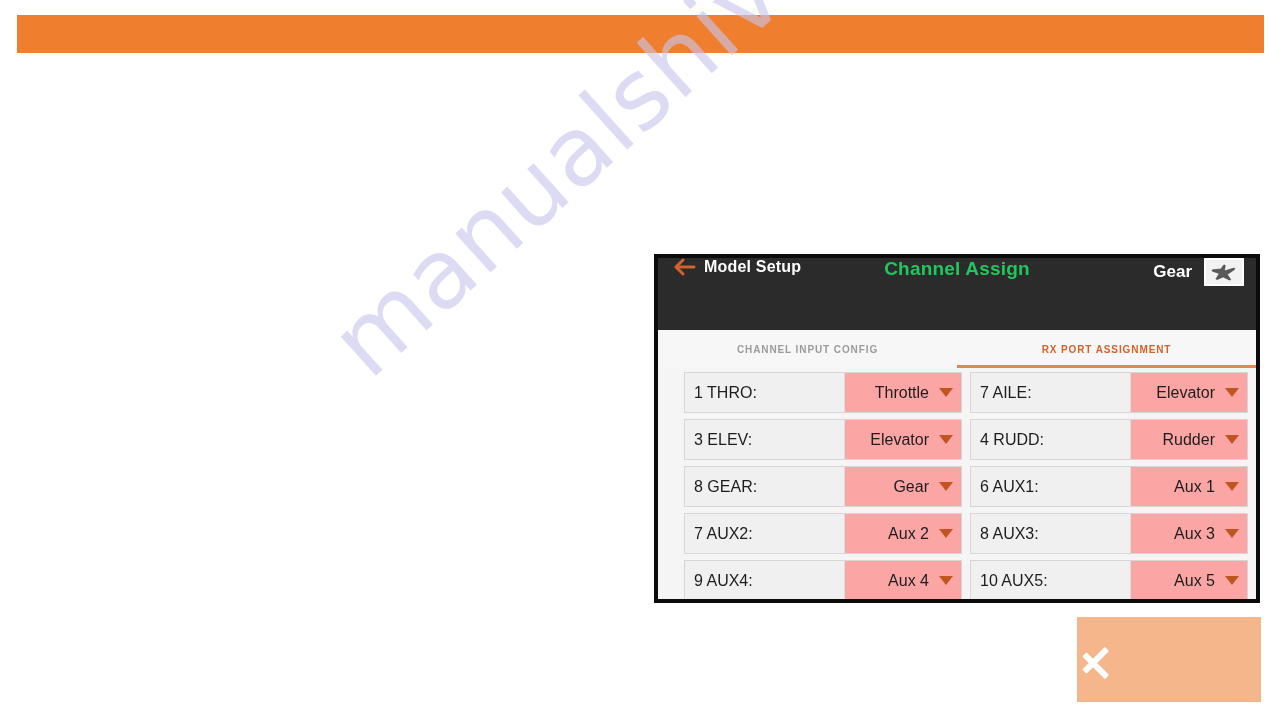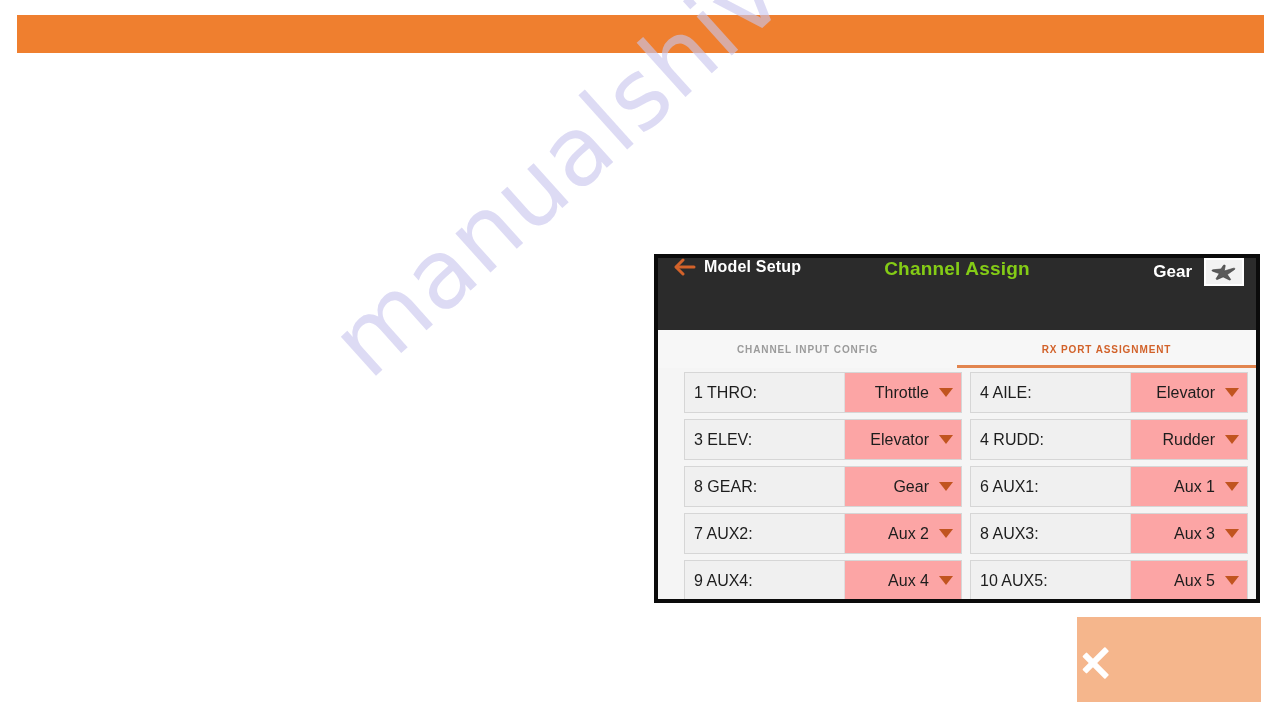--- a/index.html
+++ b/index.html
@@ -87,21 +87,21 @@
     color: #ffffff;
     font-size: 16px;
     font-weight: bold;
     letter-spacing: 0.2px;
     white-space: nowrap;
   }
   .dev-title {
     position: absolute;
     left: 0; right: 0;
     text-align: center;
-    color: #84cc16;
+    color: #22c55e;
     font-size: 19px;
     font-weight: bold;
     letter-spacing: 0.2px;
     pointer-events: none;
   }
   .header-right {
     margin-left: auto;
     display: flex;
     align-items: center;
     gap: 12px;
@@ -292,21 +292,21 @@
 
     <div class="row">
       <div class="cell">
         <div class="cell-label">1 THRO:</div>
         <div class="cell-select">
           <span class="select-value">Throttle</span>
           <span class="caret"></span>
         </div>
       </div>
       <div class="cell">
-        <div class="cell-label">4 AILE:</div>
+        <div class="cell-label">7 AILE:</div>
         <div class="cell-select">
           <span class="select-value">Elevator</span>
           <span class="caret"></span>
         </div>
       </div>
     </div>
 
     <div class="row">
       <div class="cell">
         <div class="cell-label">3 ELEV:</div>

